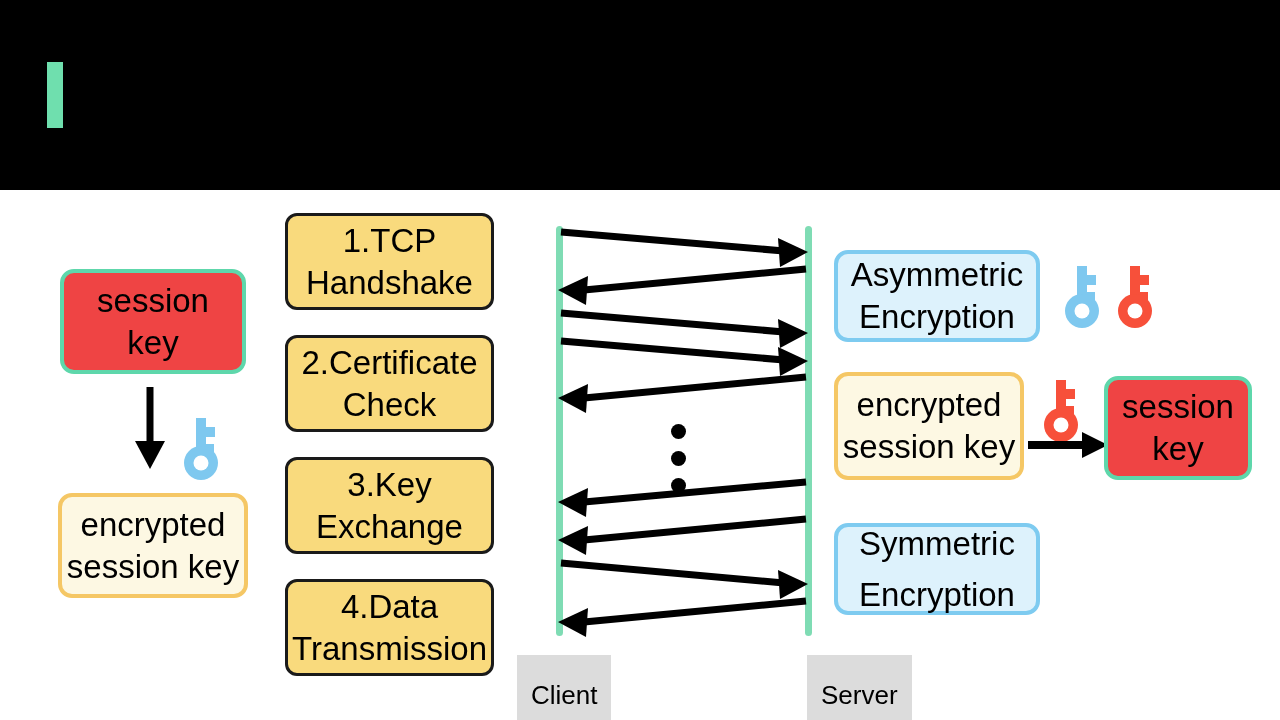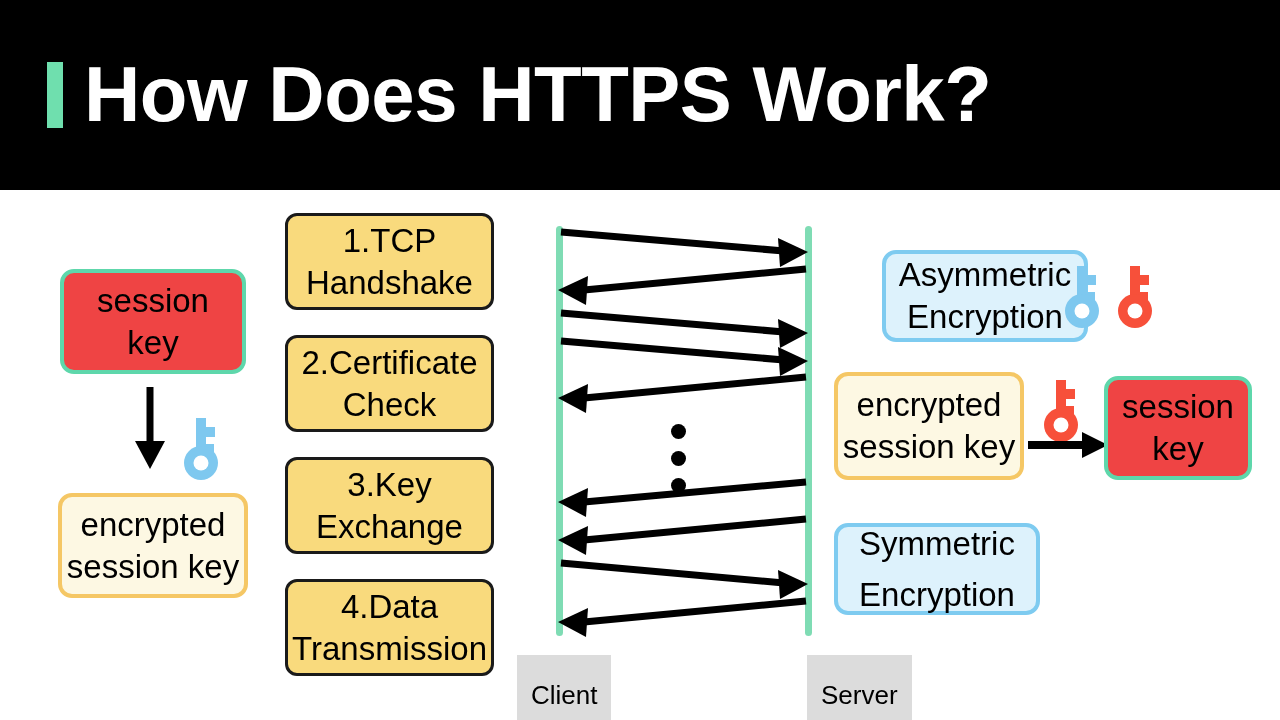--- a/index.html
+++ b/index.html
@@ -134,21 +134,20 @@
     pointer-events: none;
   }
 
   .key-icon { position: absolute; }
 </style>
 </head>
 <body>
 
 <div id="title-bar">
   <div id="title-accent"></div>
-  <div id="title-text">How Does HTTPS Work?</div>
 </div>
 
 <div id="stage">
 
   <div class="box box-green" style="left:60px; top:79px; width:186px; height:105px;">
     <span class="ln">session</span>
     <span class="ln">key</span>
   </div>
 
   <svg id="left-arrow-svg" style="left:128px; top:195px;" width="60" height="90" viewBox="0 0 60 90">
@@ -225,21 +224,21 @@
 
   <div id="seq-ellipsis">
     <i></i>
     <i></i>
     <i></i>
   </div>
 
   <div class="actor-label" style="left:517px; top:465px;">Client</div>
   <div class="actor-label" style="left:763px; top:465px;margin-left:44px;">Server</div>
 
-  <div class="box box-blue" style="left:834px; top:60px; width:206px; height:92px;margin-left:48px;">
+  <div class="box box-blue" style="left:834px; top:60px; width:206px; height:92px;">
     <span class="ln">Asymmetric</span>
     <span class="ln">Encryption</span>
   </div>
 
   <svg class="key-icon" style="left:1059px; top:70px;" width="46" height="70" viewBox="0 0 46 70">
     <path d="M18 6 h10 v9 h9 v10 h-9 v7 h8 v10 h-8 v6 h-10 z" fill="#7ec8ef"></path>
     <circle cx="23" cy="51" r="17" fill="#7ec8ef"></circle>
     <circle cx="23" cy="51" r="7.5" fill="#ffffff"></circle>
   </svg>
   <svg class="key-icon" style="left:1112px; top:70px;" width="46" height="70" viewBox="0 0 46 70">

